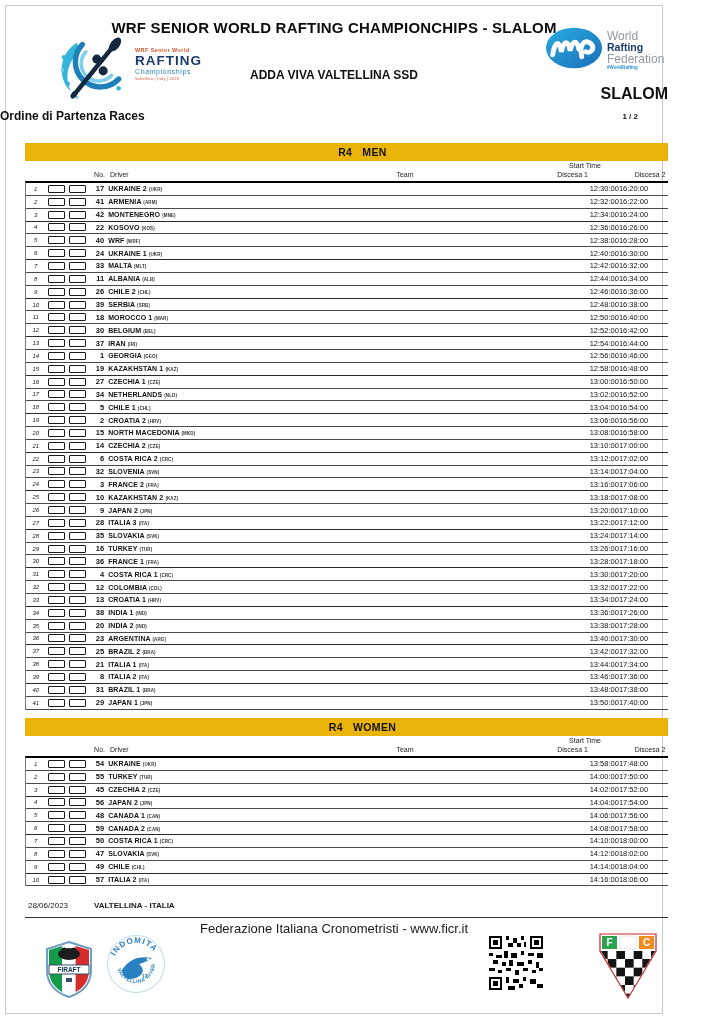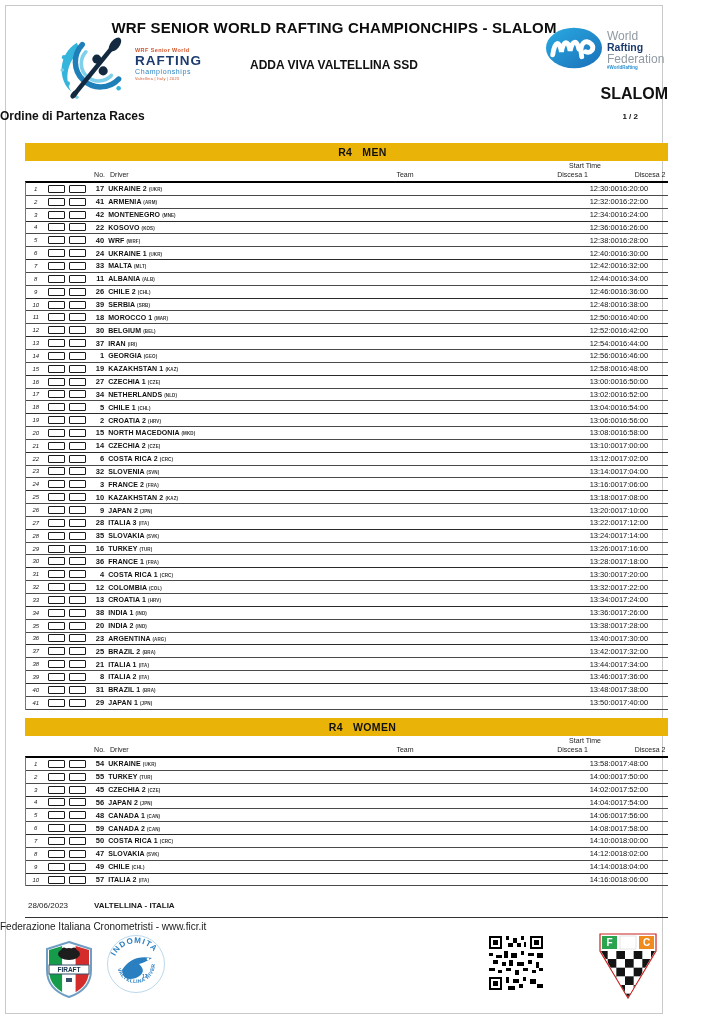--- a/index.html
+++ b/index.html
@@ -14,21 +14,21 @@
   .wrc-lines{margin-left:0;padding-top:17px;line-height:1.05;}
   .wrc-l1{color:#d4542a;font-size:5.5px;font-weight:bold;letter-spacing:.4px;}
   .wrc-l2{color:#1b3b6f;font-size:13.5px;font-weight:bold;letter-spacing:1px;}
   .wrc-l3{color:#2e86c1;font-size:7px;letter-spacing:.6px;}
   .wrc-l4{color:#d4542a;font-size:3.8px;margin-top:2px;letter-spacing:.3px;}
   .logo-right{position:absolute;top:26px;left:545px;display:flex;align-items:center;}
   .wrf-lines{margin-left:4px;line-height:1.0;}
   .wrf-l1,.wrf-l3{color:#8f9aa3;font-size:12px;}
   .wrf-l2{color:#1b3b6f;font-size:10.5px;font-weight:bold;}
   .wrf-l4{color:#2a8fd0;font-size:4.5px;font-weight:bold;margin-top:1px;}
-  .organizer{position:absolute;top:58px;left:0;width:100%;text-align:center;font-size:12px;font-weight:bold;}
+  .organizer{position:absolute;top:68px;left:0;width:100%;text-align:center;font-size:12px;font-weight:bold;}
   .discipline{position:absolute;top:85px;left:0;width:100%;text-align:right;font-size:16px;font-weight:bold;}
   .subtitle{position:absolute;top:109px;left:0;width:100%;text-align:left;font-size:12px;font-weight:bold;}
   .page-num{position:absolute;top:112px;right:30px;font-size:8px;font-weight:bold;}
 
   
   .race-table{position:absolute;left:25px;width:675px;}
   .race-table.men{top:143px;}
   .race-table.women{top:718px;}
   .band{height:18px;line-height:18px;background:#eab308;text-align:center;
         font-size:10.5px;font-weight:bold;white-space:pre;letter-spacing:.4px;}
@@ -50,21 +50,21 @@
   .c-driver{flex:0 0 413px;padding-left:4px;font-size:7px;font-weight:bold;letter-spacing:.1px;white-space:nowrap;}
   .c-code{font-size:4.5px;font-weight:bold;color:#333;}
   .c-d1{width:100px;text-align:right;font-size:7.5px;}
   .c-d2{width:59px;font-size:7.5px;}
   .c-idx{width:23px;text-align:center;font-size:6px;font-style:italic;color:#222;}
 
   
   .footer-date{position:absolute;top:901px;left:28px;font-size:8px;color:#1a1a1a;}
   .footer-loc{margin-left:26px;font-weight:bold;}
   .footer-rule{position:absolute;top:917px;left:25px;width:675px;border-top:1px solid #333;}
-  .federation{position:absolute;top:921px;left:0;width:100%;text-align:left;font-size:10px;color:#1a1a1a;}
+  .federation{position:absolute;top:921px;left:0;width:100%;text-align:center;font-size:13px;color:#1a1a1a;}
   .logo-firaft{position:absolute;top:940px;left:44px;}
   .logo-indomita{position:absolute;top:934px;left:106px;}
   .logo-qr{position:absolute;top:936px;left:489px;}
   .logo-ficr{position:absolute;top:933px;left:599px;}
 </style>
 </head>
 <body>
 
 <div class="page">
   <div class="page-edge"></div>

